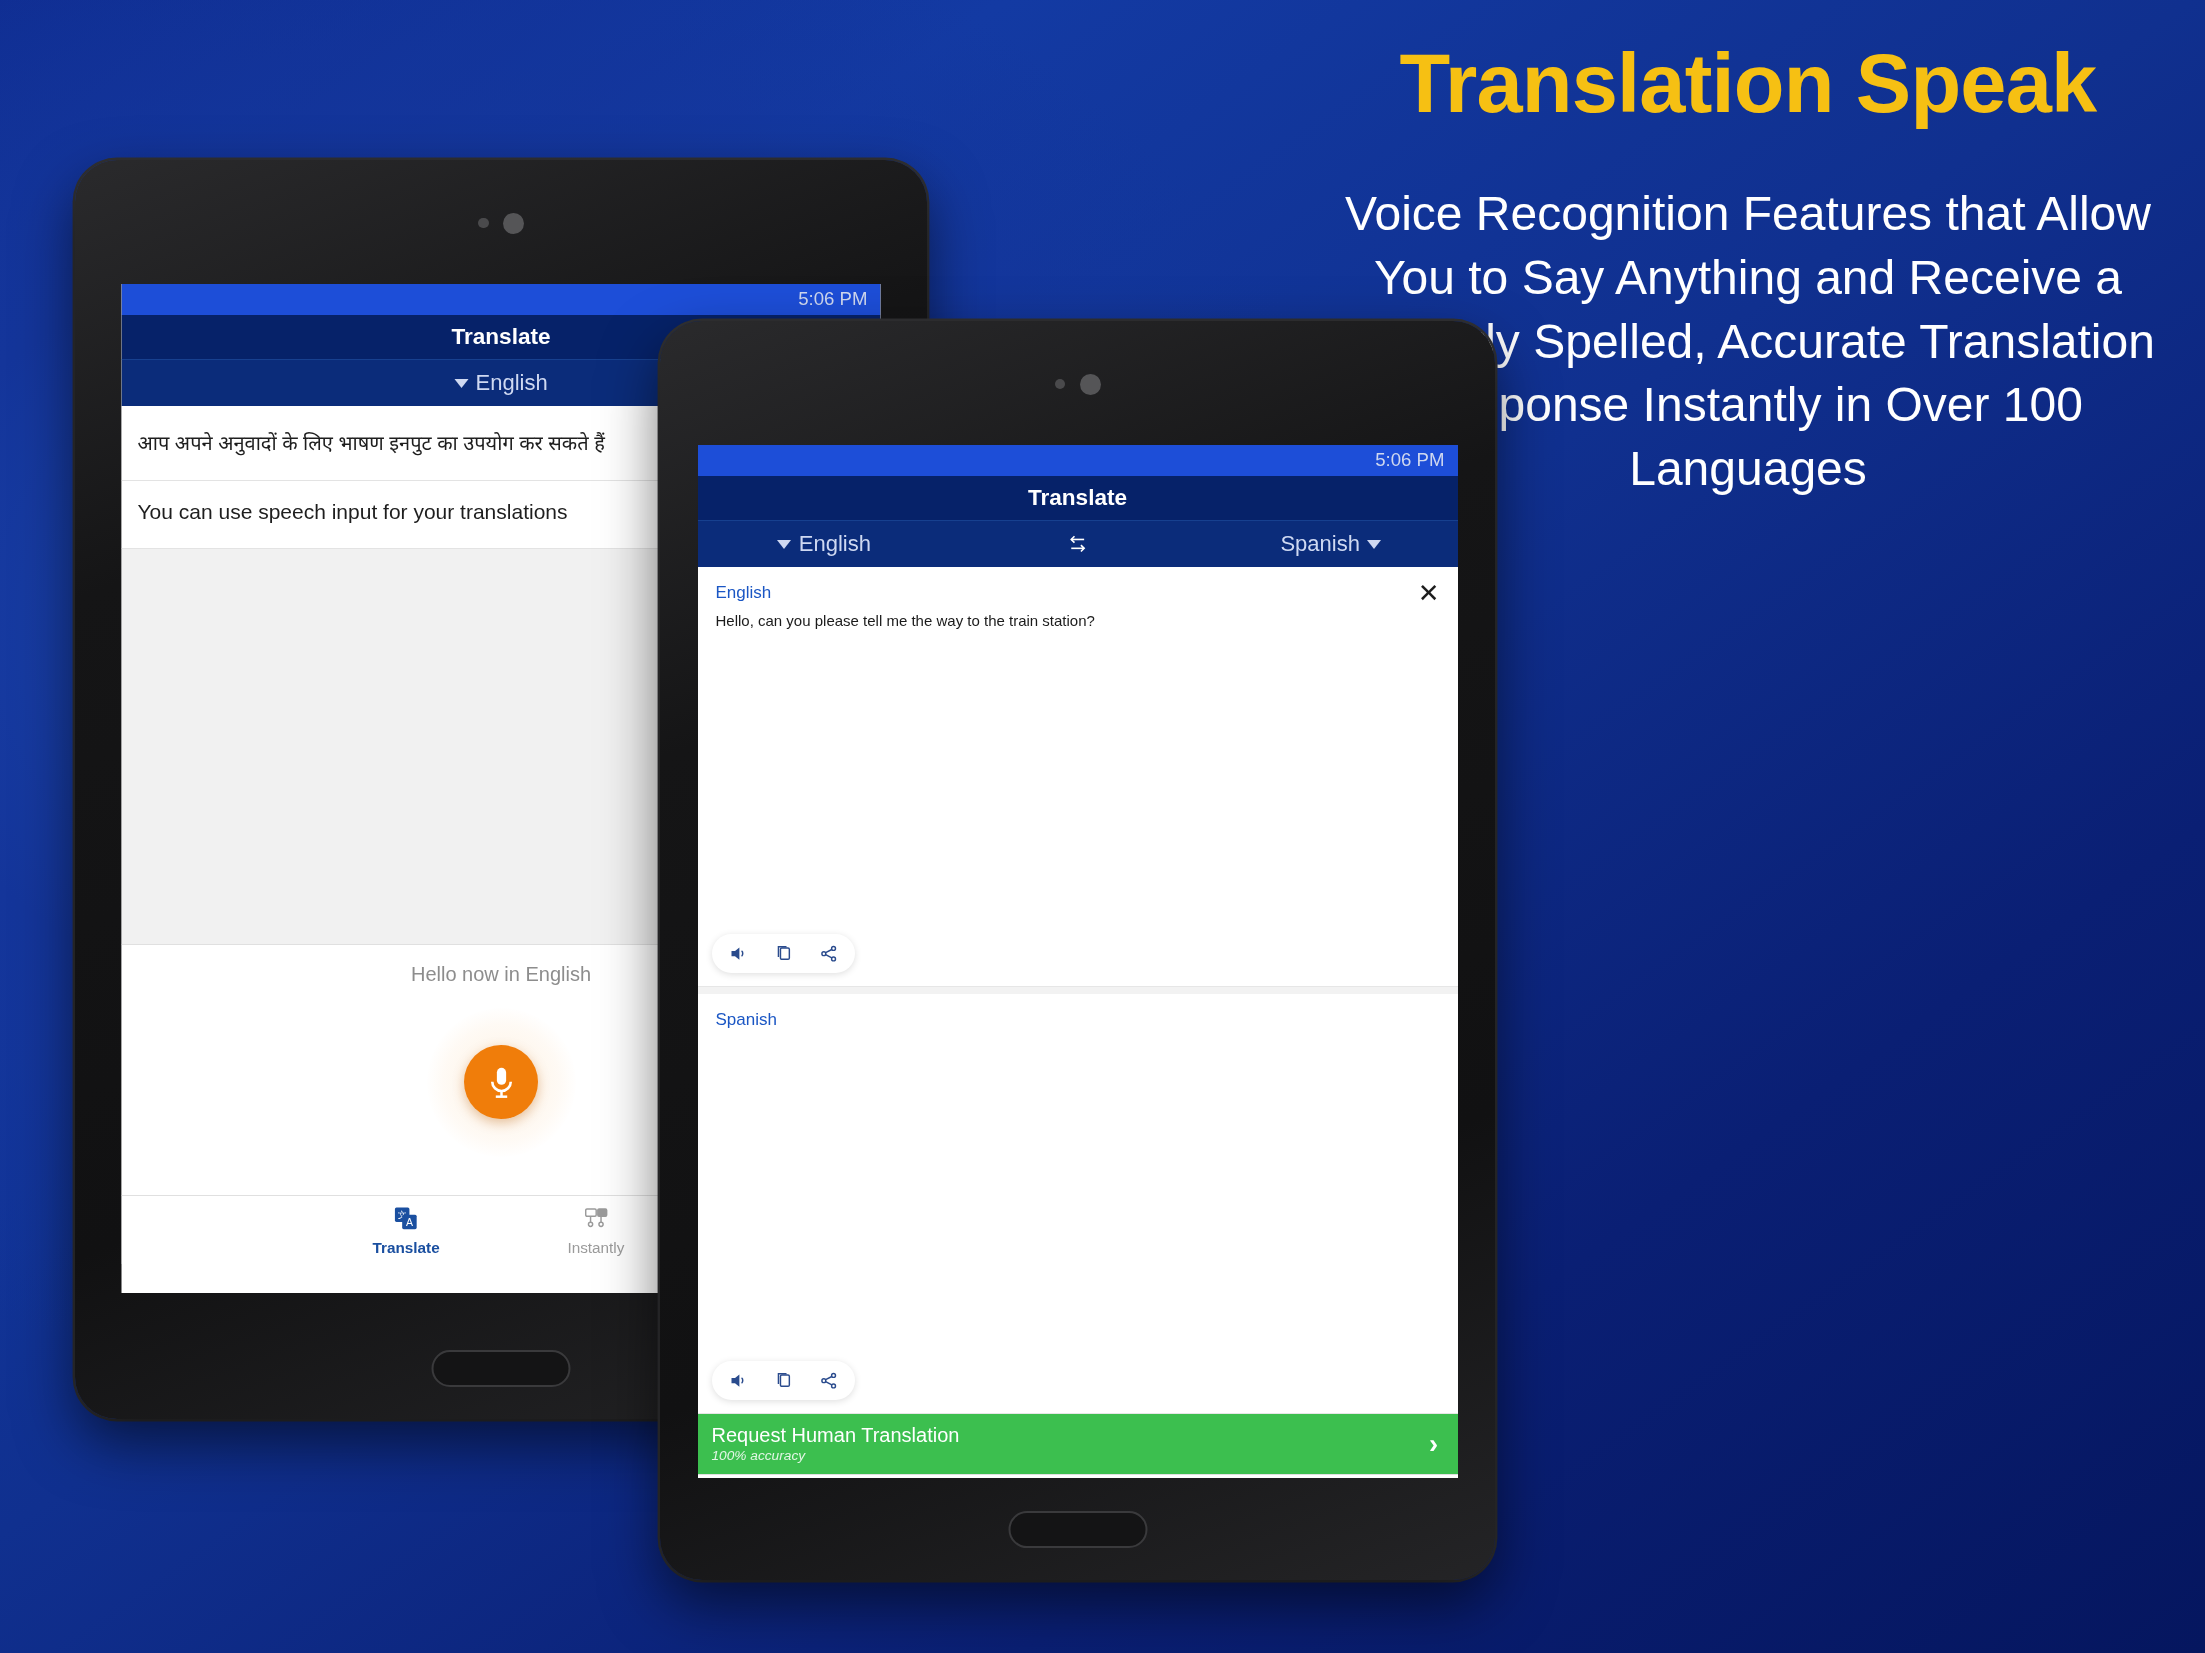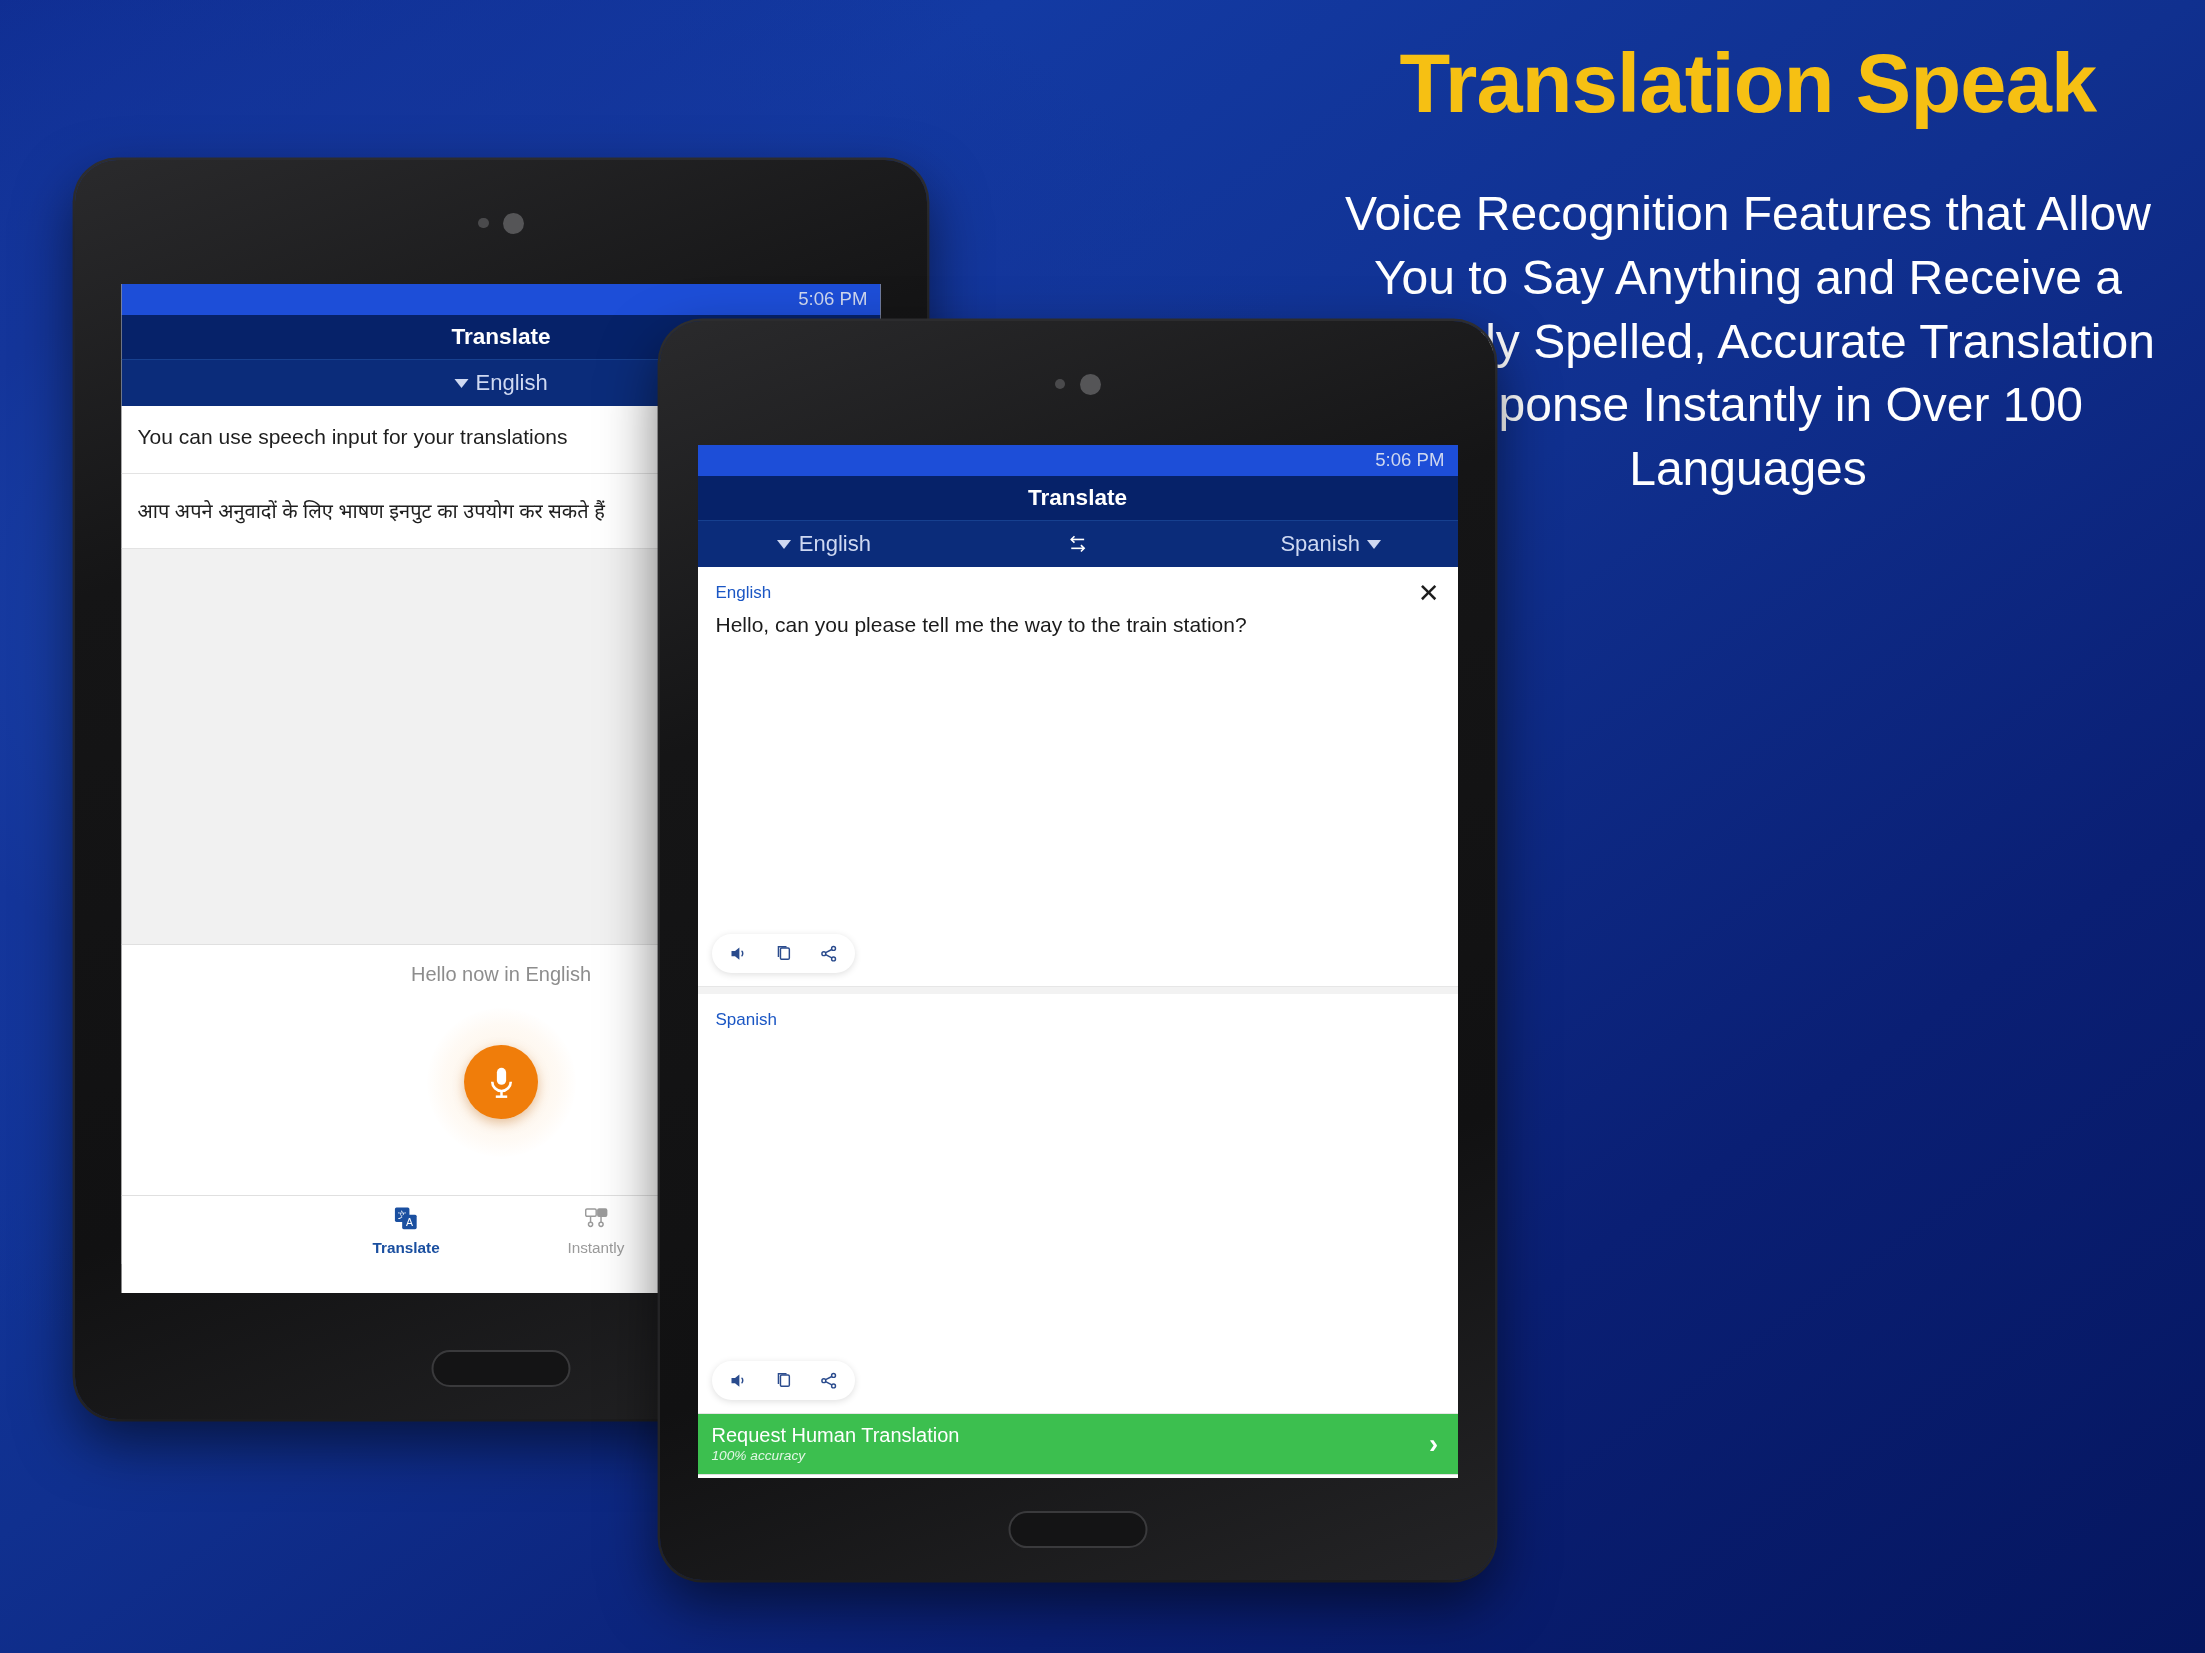--- a/index.html
+++ b/index.html
@@ -127,21 +127,21 @@
   .navitem .nlabel { font-size:15.3px; color:#9b9b9b; }
   .navitem.active .nlabel { color:#1a4fa0; font-weight:bold; }
   .nav-ico { height:32px; display:flex; align-items:center; justify-content:center; }
 
   
   .card {
     background:#ffffff; margin:0; position:relative;
     border-bottom:0.8px solid #e6e6e6;
   }
   .card .lang-tag { color:#1a56c4; font-size:17px; padding:16px 0 0 18px; }
-  .card .body-text { color:#1b1b1b; font-size:21px; padding:8px 54px 0 18px; line-height:1.35; }
+  .card .body-text { color:#1b1b1b; font-size:15px; padding:8px 54px 0 18px; line-height:1.35; }
   .card .close-x {
     position:absolute; right:18px; top:13px;
     font-size:26px; color:#1d1d1d; line-height:1; cursor:pointer;
   }
   .actionbar {
     position:absolute; left:14.5px; bottom:13px;
     background:#ffffff; border-radius:24px;
     box-shadow:0 1.6px 7.3px rgba(0,0,0,0.13);
     padding:7.3px 14.5px; display:flex; gap:21px; align-items:center;
   }
@@ -178,22 +178,22 @@
     </div>
     <div class="apptitle">Translate</div>
 
     <div class="langbar">
       <div class="seg">
         <span class="caret"></span>
         <span>English</span>
       </div>
     </div>
 
+    <div class="bk-row hi">आप अपने अनुवादों के लिए भाषण इनपुट का उपयोग कर सकते हैं</div>
     <div class="bk-row">You can use speech input for your translations</div>
-    <div class="bk-row hi">आप अपने अनुवादों के लिए भाषण इनपुट का उपयोग कर सकते हैं</div>
     <div class="bk-fill"></div>
 
     <div class="bk-mic-area">
       <div class="bk-speak">Hello now in English</div>
       <div class="mic-wrap">
         <div class="mic-btn">
           <svg class="mic-glyph" viewBox="0 0 24 24" fill="#ffffff">
             <rect x="9" y="2.5" width="6" height="11" rx="3"></rect>
             <path d="M6 11.5a6 6 0 0 0 12 0" stroke="#ffffff" stroke-width="1.7" fill="none"></path>
             <rect x="11.2" y="17" width="1.6" height="4"></rect>

